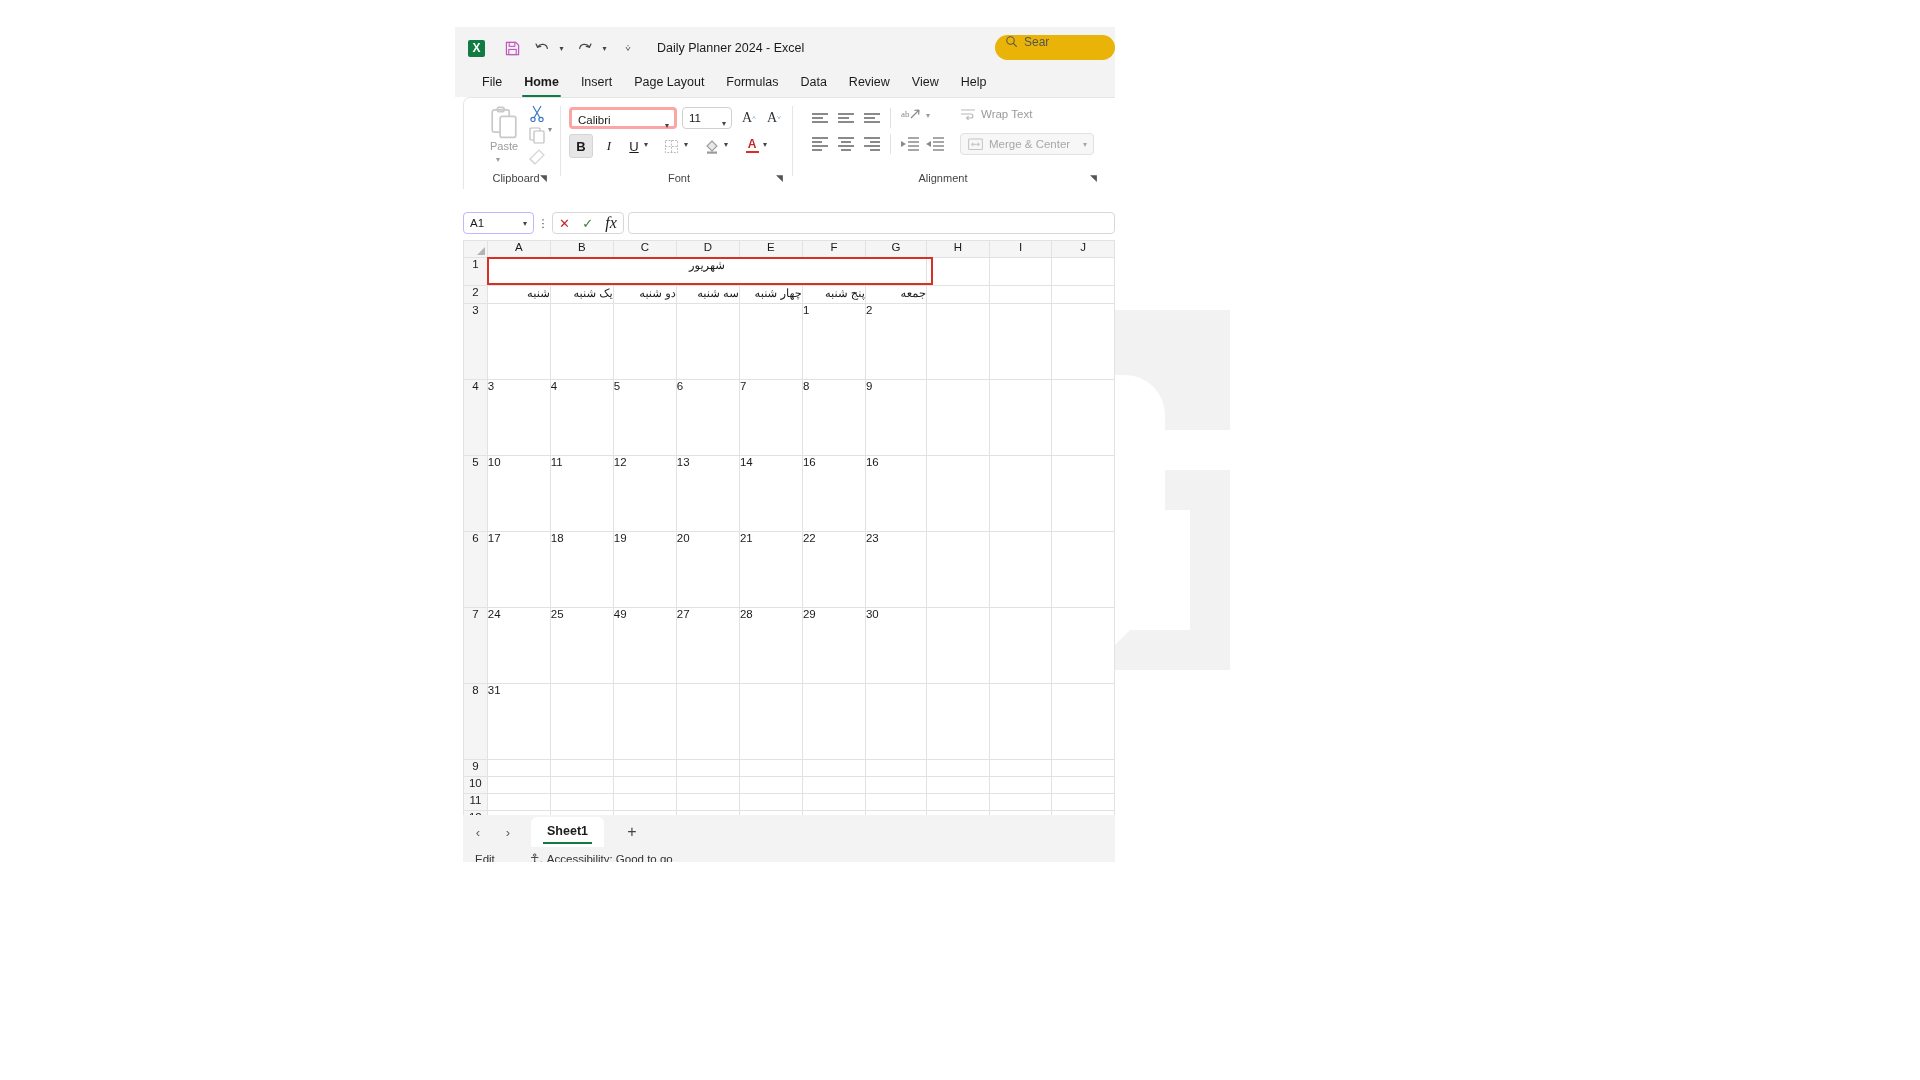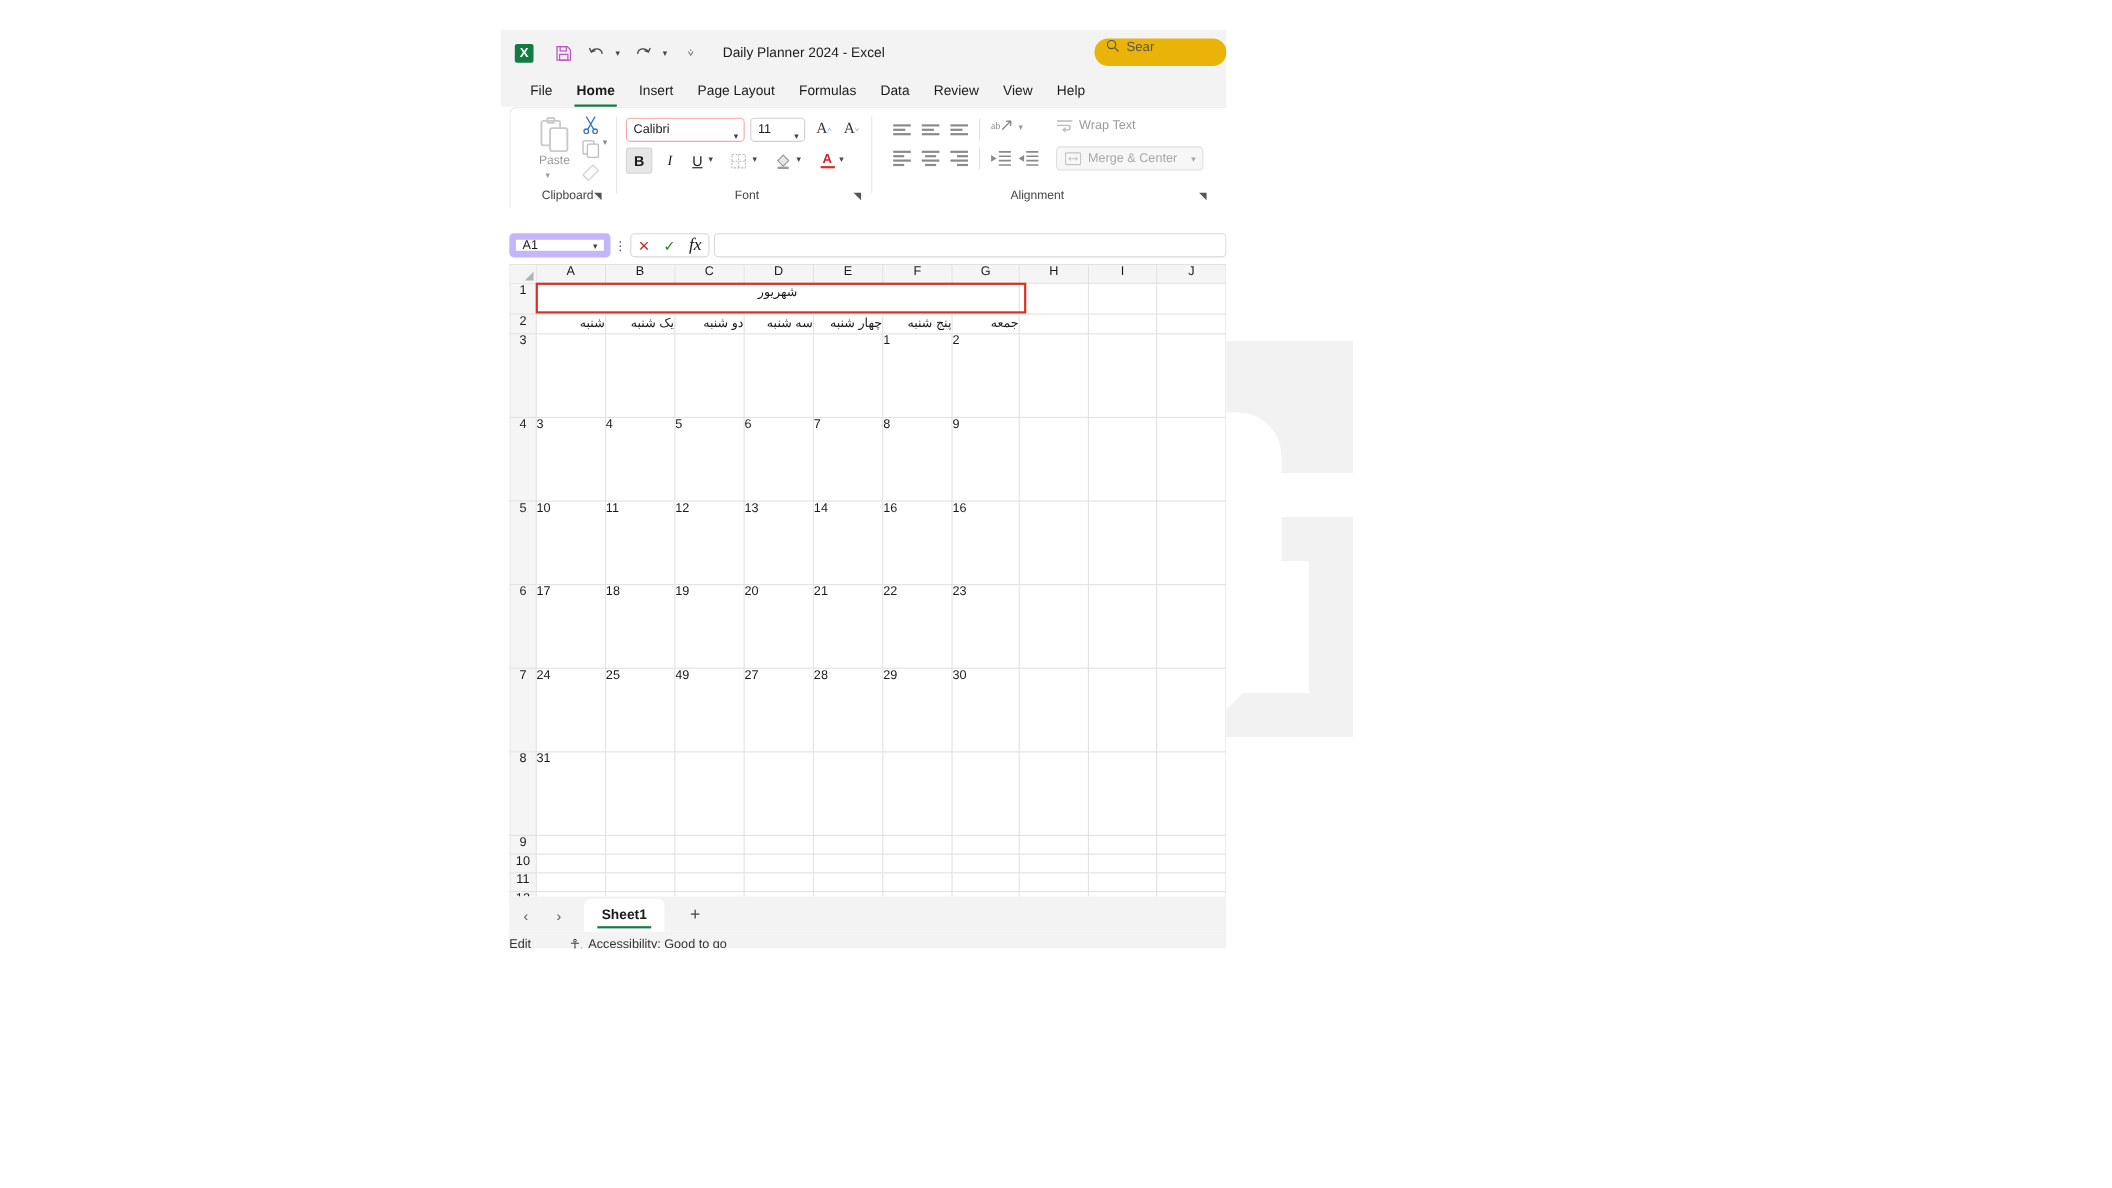--- a/index.html
+++ b/index.html
@@ -123,21 +123,21 @@
   }
   #paste-caret {
     position: absolute; left: 24px; top: 57px; font-size: 8px; color: #9b9b9b;
   }
   .clip-mini { position: absolute; left: 56px; }
 
   
   #grp-font { left: 100px; width: 230px; }
   #font-name-box {
     position: absolute; left: 5px; top: 9px; width: 108px; height: 22px;
-    border: 1px solid #fca5a5; border-radius: 4px; background: #fff;
+    border: 3px solid #fca5a5; border-radius: 4px; background: #fff;
     font-size: 11.5px; color: #1b1b1b; padding-left: 6px; line-height: 20px;
   }
   #font-size-box {
     position: absolute; left: 118px; top: 9px; width: 50px; height: 22px;
     border: 1px solid #d0d0d0; border-radius: 4px; background: #fff;
     font-size: 11.5px; color: #1b1b1b; padding-left: 6px; line-height: 20px;
   }
   .combo-caret {
     position: absolute; right: 5px; top: 6px; font-size: 8px; color: #444;
   }
@@ -175,21 +175,21 @@
     display: flex; align-items: center; gap: 6px; padding-left: 7px;
     font-size: 11.5px; color: #a8a8a8; white-space: nowrap;
   }
 
   
   #formula-row {
     position: absolute; left: 8px; top: 182px; width: 652px; height: 28px;
     display: flex; align-items: center; background: #fff;
   }
   #name-box {
-    width: 92px; height: 22px; border: 6px solid #c4b5fd; border-radius: 4px;
+    width: 71px; height: 22px; border: 1px solid #c4b5fd; border-radius: 4px;
     display: flex; align-items: center; padding: 0 6px;
     font-size: 11.5px; color: #1b1b1b; background: #fff;
   }
   #name-box-caret { margin-left: auto; font-size: 8px; color: #444; }
   #fb-dots { width: 18px; text-align: center; color: #444; font-size: 11px; }
   #fb-buttons {
     width: 72px; height: 22px; border: 1px solid #d8d8d8; border-radius: 4px;
     display: flex; align-items: center; justify-content: space-around;
     background: #fff;
   }
@@ -270,21 +270,21 @@
     display: flex; align-items: center; justify-content: center;
     font-size: 16px; color: #444;
   }
 
   
   #status-bar {
     position: absolute; left: 8px; top: 820px; width: 652px; height: 24px;
     background: #f3f3f3; display: flex; align-items: center;
     font-size: 11.5px; color: #333;
   }
-  #status-mode { margin-left: 0; }
+  #status-mode { margin-left: 12px; }
   #status-a11y {
     margin-left: 34px; display: flex; align-items: center; gap: 5px;
   }
   svg { display: block; }
 </style>
 </head>
 <body>
 
 <div id="watermark">
   <svg id="wm-logo" viewBox="0 0 420 420">

